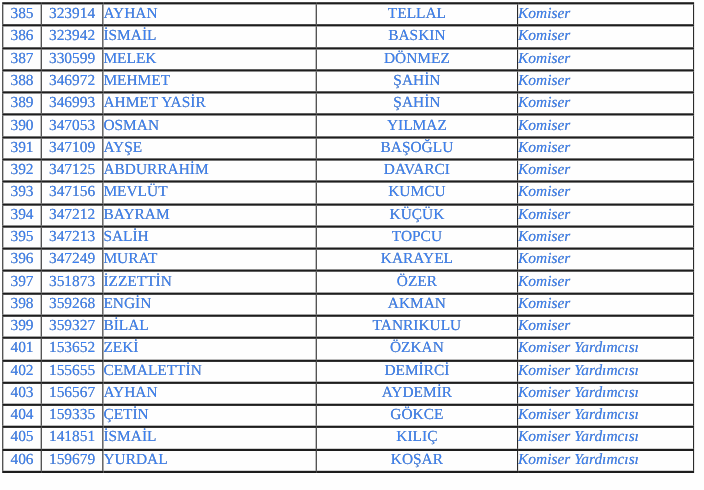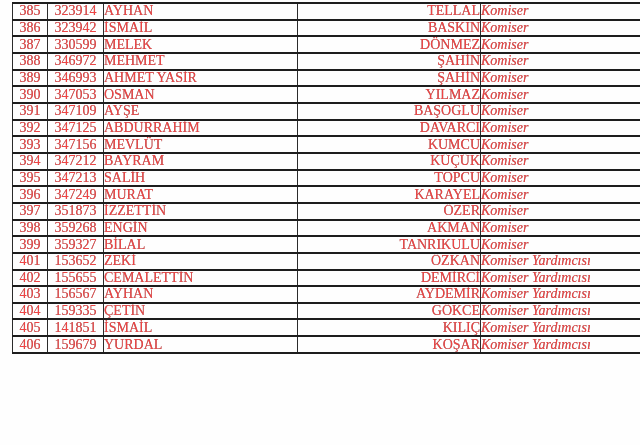--- a/index.html
+++ b/index.html
@@ -14,45 +14,45 @@
     overflow: hidden;
     font-family: "Liberation Serif", "DejaVu Serif", serif;
   }
   .page {
     position: absolute;
     inset: 0;
     background: #fefefe;
   }
   table.doc-table {
     position: absolute;
-    left: 12px;
+    left: 2px;
     top: 2px;
     width: 628px;
-    height: 352px;
+    height: 428px;
     border-collapse: collapse;
     table-layout: fixed;
     font-size: 14px;
-    color: #ef4444;
+    color: #3b82f6;
   }
   table.doc-table td {
     border-left: 1px solid #2b2b2b;
     border-right: 1px solid #2b2b2b;
     border-top: 2px solid #1d1d1d;
     border-bottom: 2px solid #1d1d1d;
     padding: 0;
     vertical-align: middle;
     white-space: nowrap;
     overflow: hidden;
     line-height: 1;
     text-shadow: 0 0 0.4px rgba(20,20,20,0.55);
   }
   td.c-num   { text-align: center; }
   td.c-reg   { text-align: center; }
   td.c-first { text-align: left; padding-left: 4px; }
-  td.c-last  { text-align: right; padding-left: 5px; }
+  td.c-last  { text-align: center; padding-left: 5px; }
   td.c-title { text-align: left; padding-left: 4px; font-style: italic; }
 </style>
 </head>
 <body>
 
 <div class="page">
   <table class="doc-table">
     <colgroup>
       <col style="width:35px">
       <col style="width:56px">

